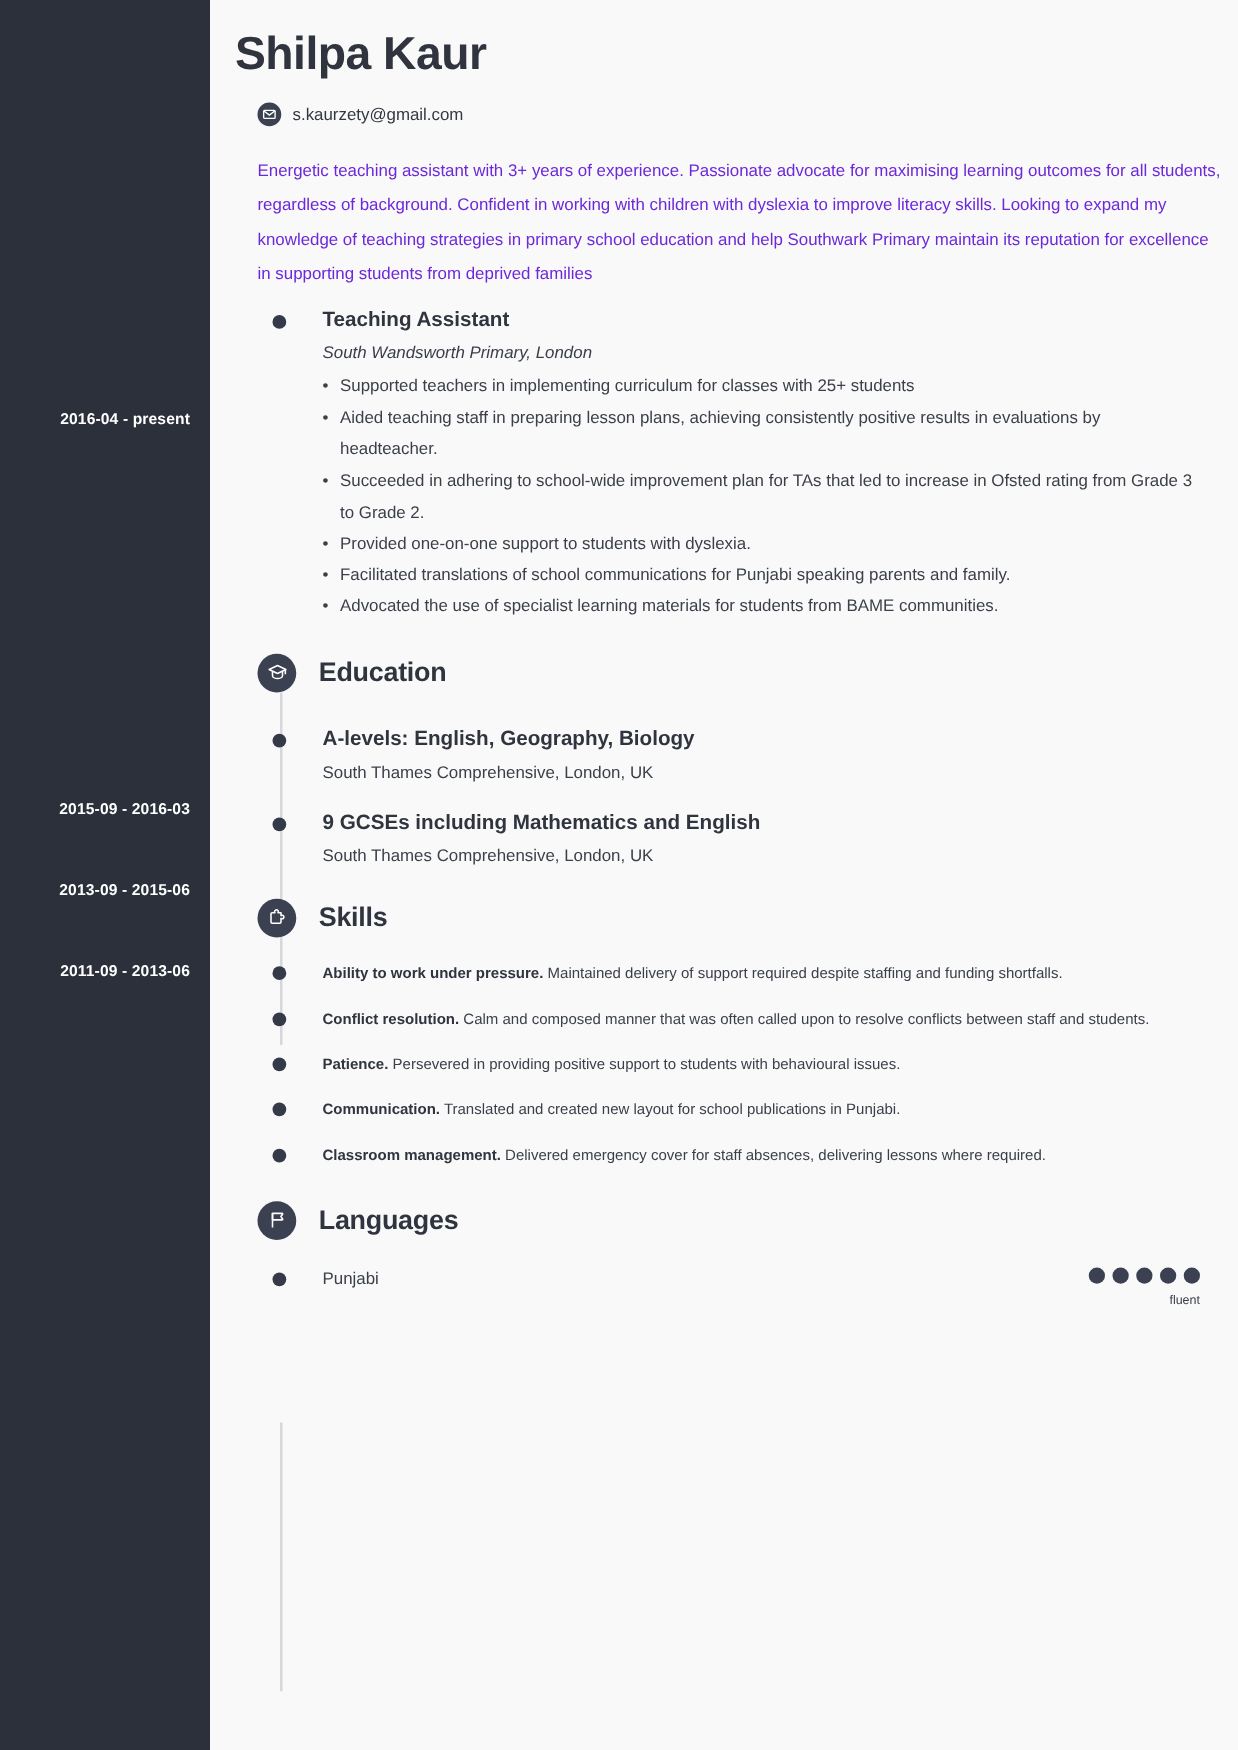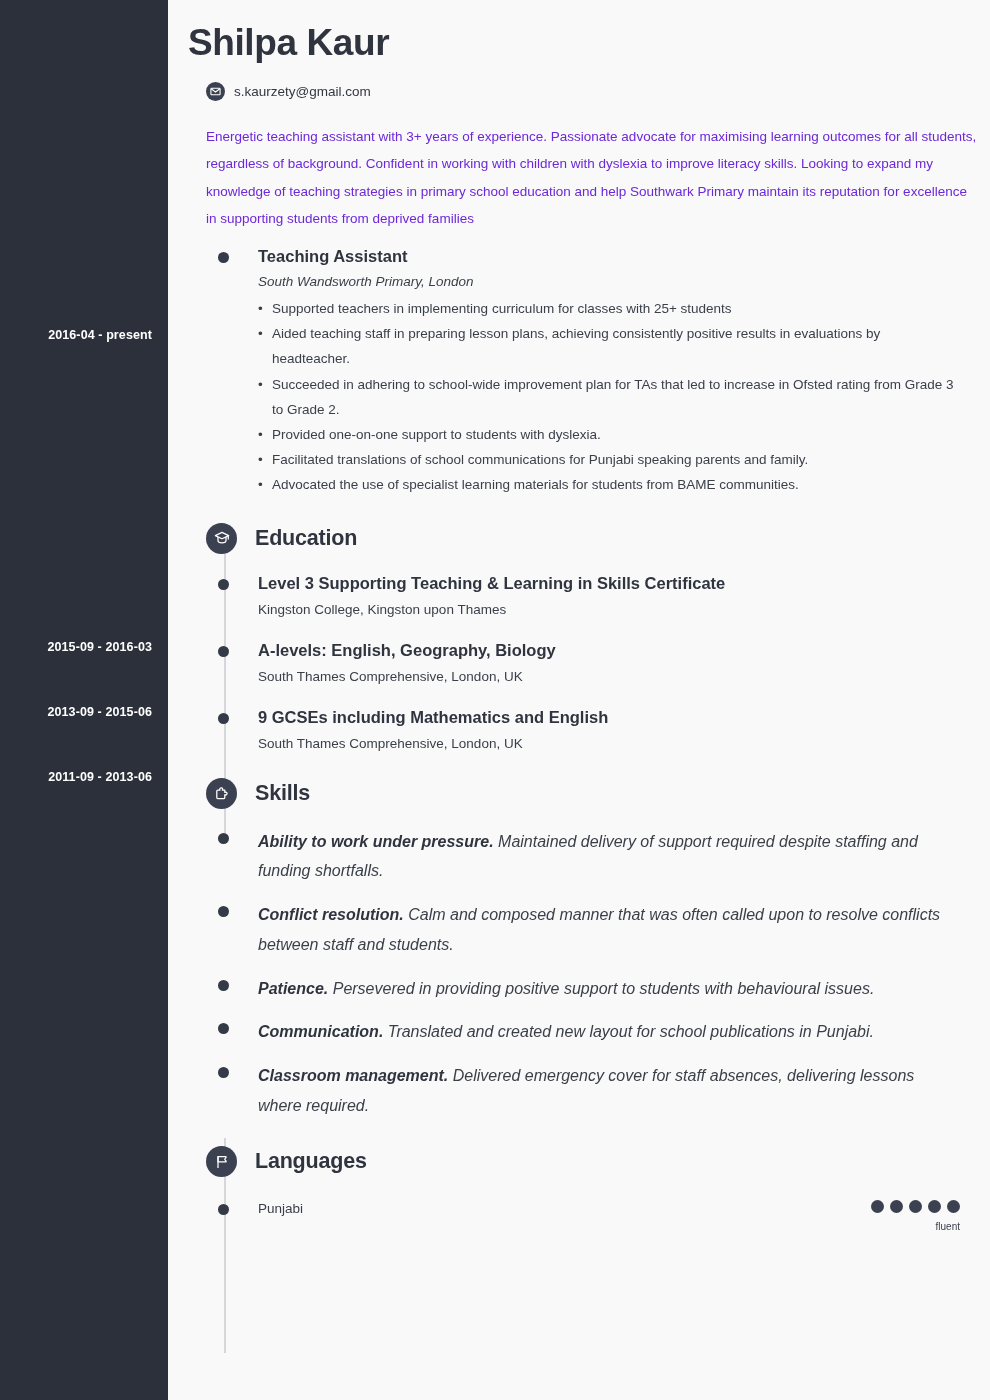--- a/index.html
+++ b/index.html
@@ -164,24 +164,23 @@
     line-height: 1.86;
     color: #3a3f48;
   }
   ul.bullets li:before {
     content: "\2022";
     position: absolute;
     left: 0;
     color: #3a3f48;
   }
   .skill-text {
-    font-size: 16px;
+    font-size: 12px;
     line-height: 1.86;
     color: #3a3f48;
-    font-style: italic;
   }
   .skill-text b { color: #2f343f; font-weight: bold; }
   .lang-row {
     position: relative;
     padding-left: 70px;
     display: flex;
     align-items: flex-start;
   }
   .lang-name {
     font-size: 13.5px;
@@ -256,25 +255,20 @@
           <span class="sec-badge">
             <svg width="16" height="16" viewBox="0 0 24 24" fill="none" stroke="#ffffff" stroke-width="1.9" stroke-linejoin="round">
               <path d="M12 3.6 22 8.4 12 13.2 2 8.4z"></path>
               <path d="M6 10.6v5.2c0 1.9 2.7 3.4 6 3.4s6-1.5 6-3.4v-5.2"></path>
               <path d="M21.4 8.7v5.4"></path>
             </svg>
           </span>
           <span class="sec-title">Education</span>
         </div>
 
-        <div class="entry" style="margin-top:14px;">
-          <span class="dot" style="top:6px;"></span>
-          <div class="job-title">Level 3 Supporting Teaching &amp; Learning in Skills Certificate</div>
-          <div class="edu-sub">Kingston College, Kingston upon Thames</div>
-        </div>
 
         <div class="entry" style="margin-top:22px;">
           <span class="dot" style="top:6px;"></span>
           <div class="job-title">A-levels: English, Geography, Biology</div>
           <div class="edu-sub">South Thames Comprehensive, London, UK</div>
         </div>
 
         <div class="entry" style="margin-top:22px;">
           <span class="dot" style="top:6px;"></span>
           <div class="job-title">9 GCSEs including Mathematics and English</div>

